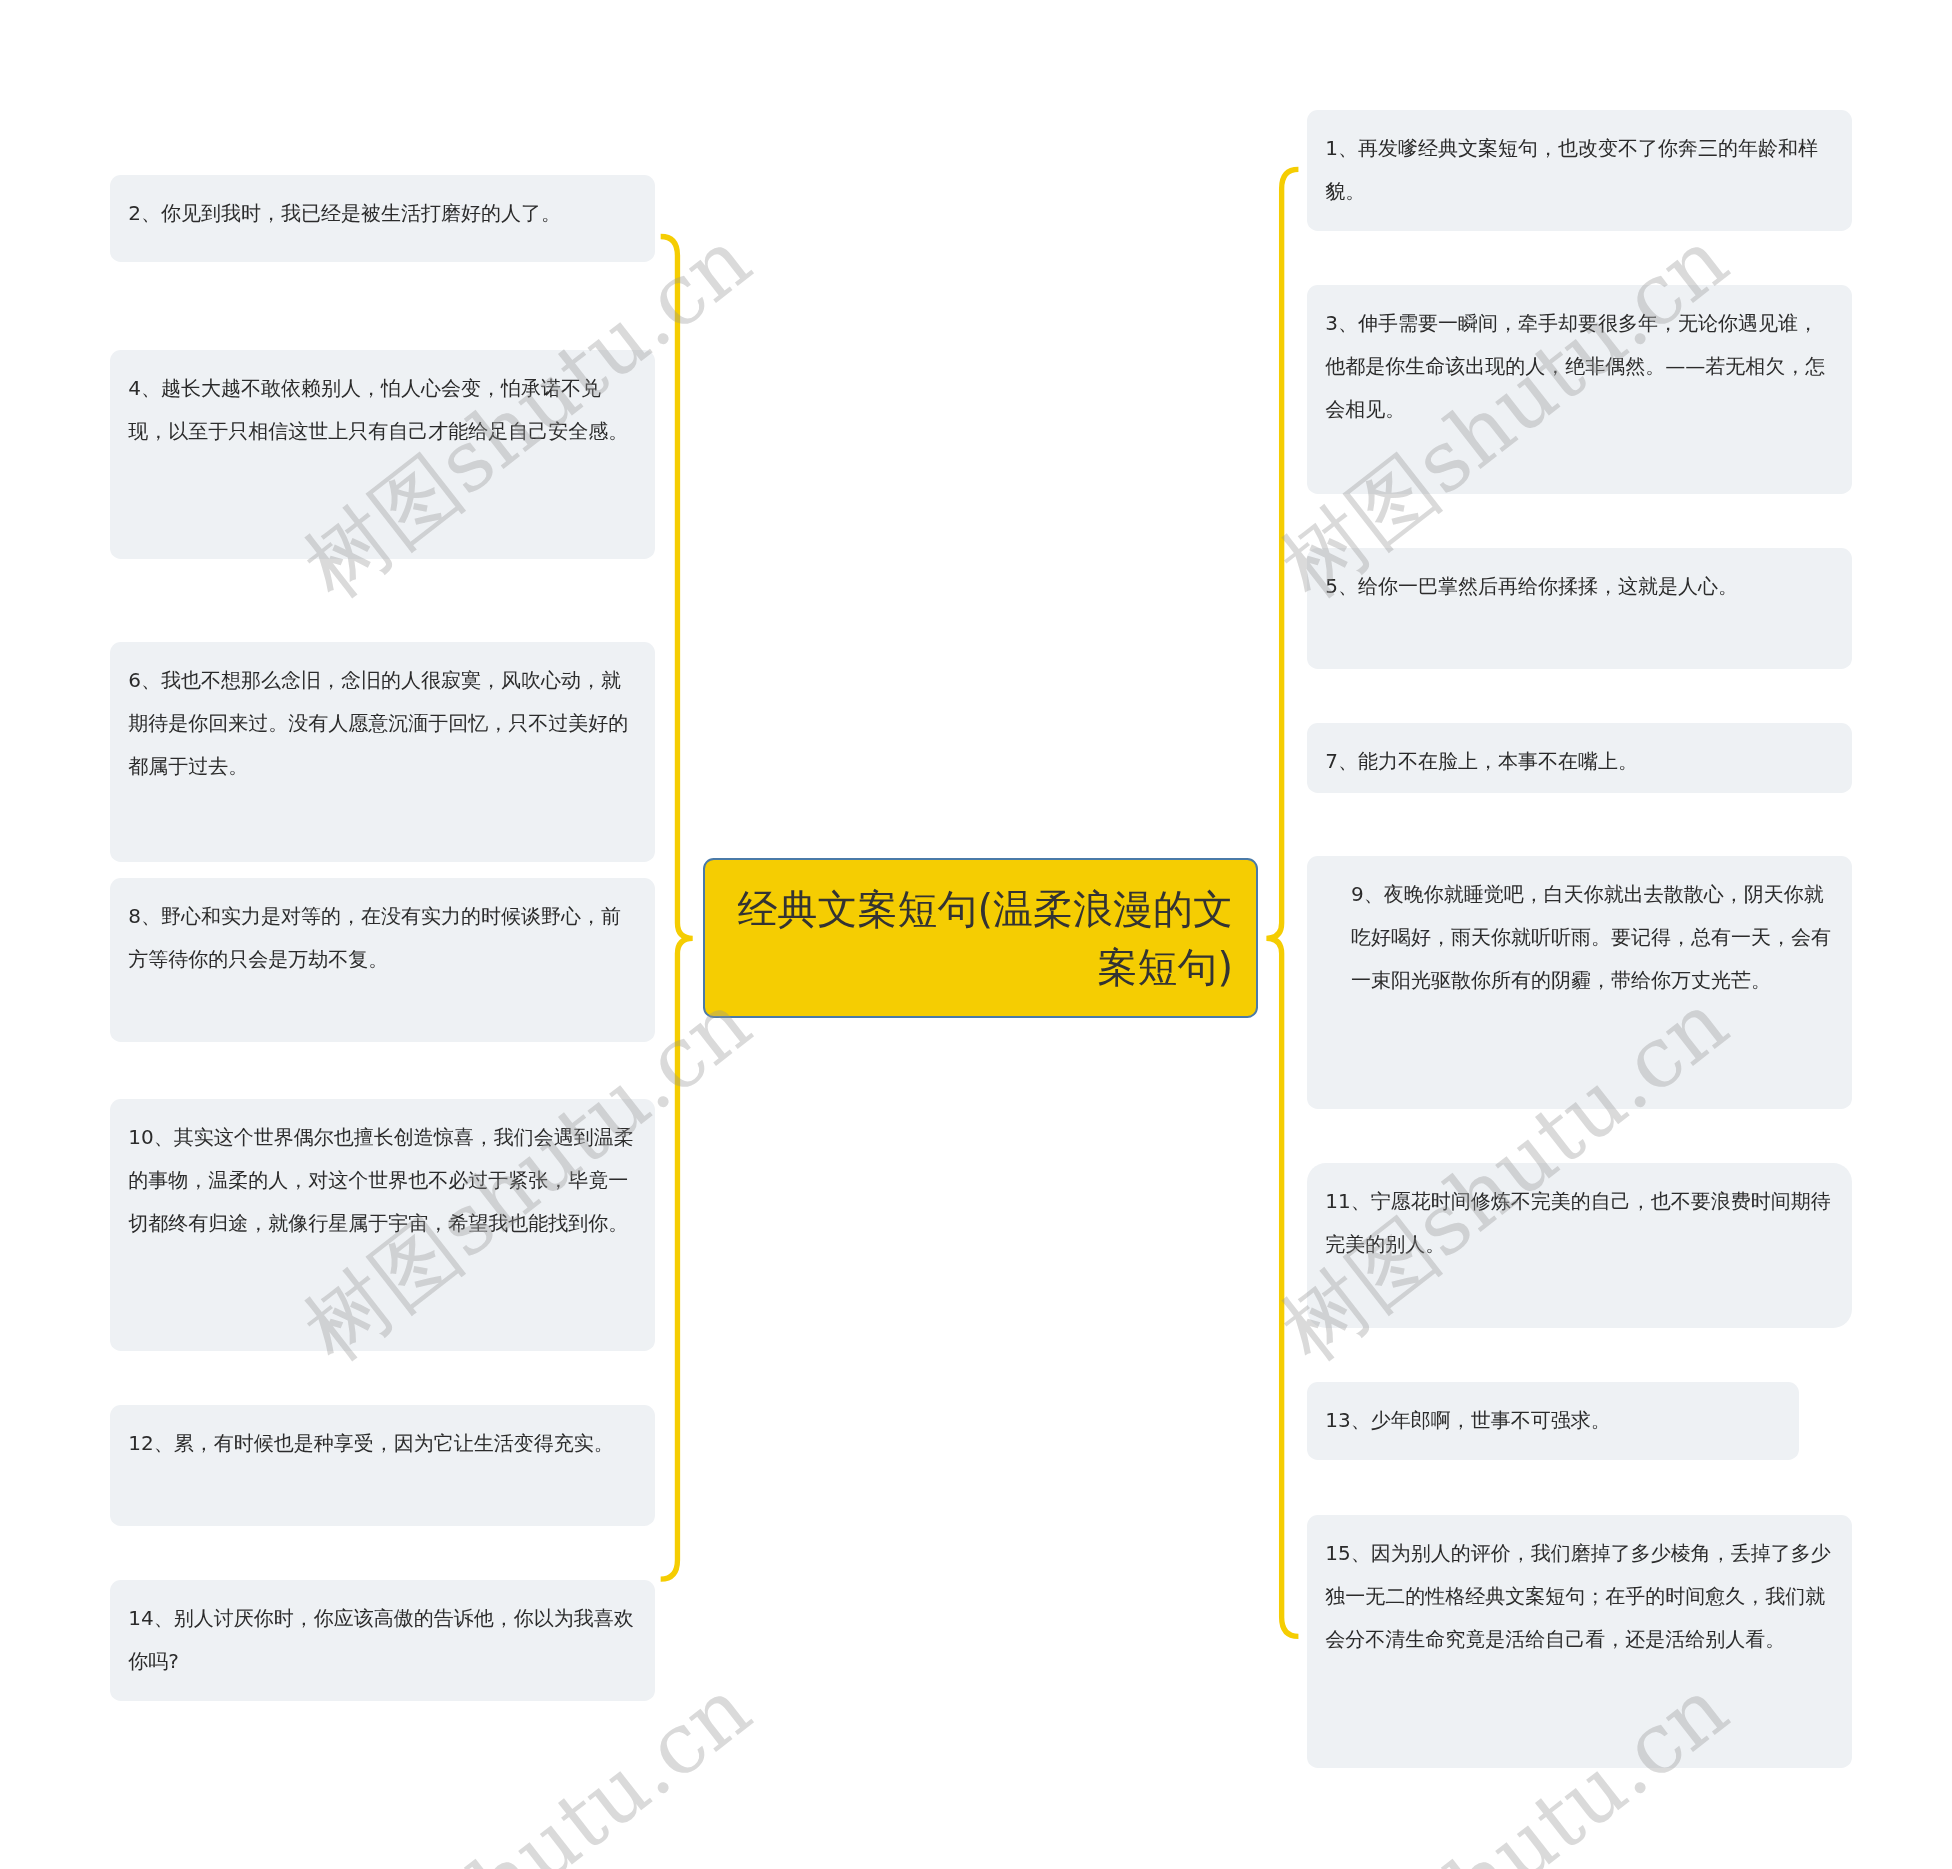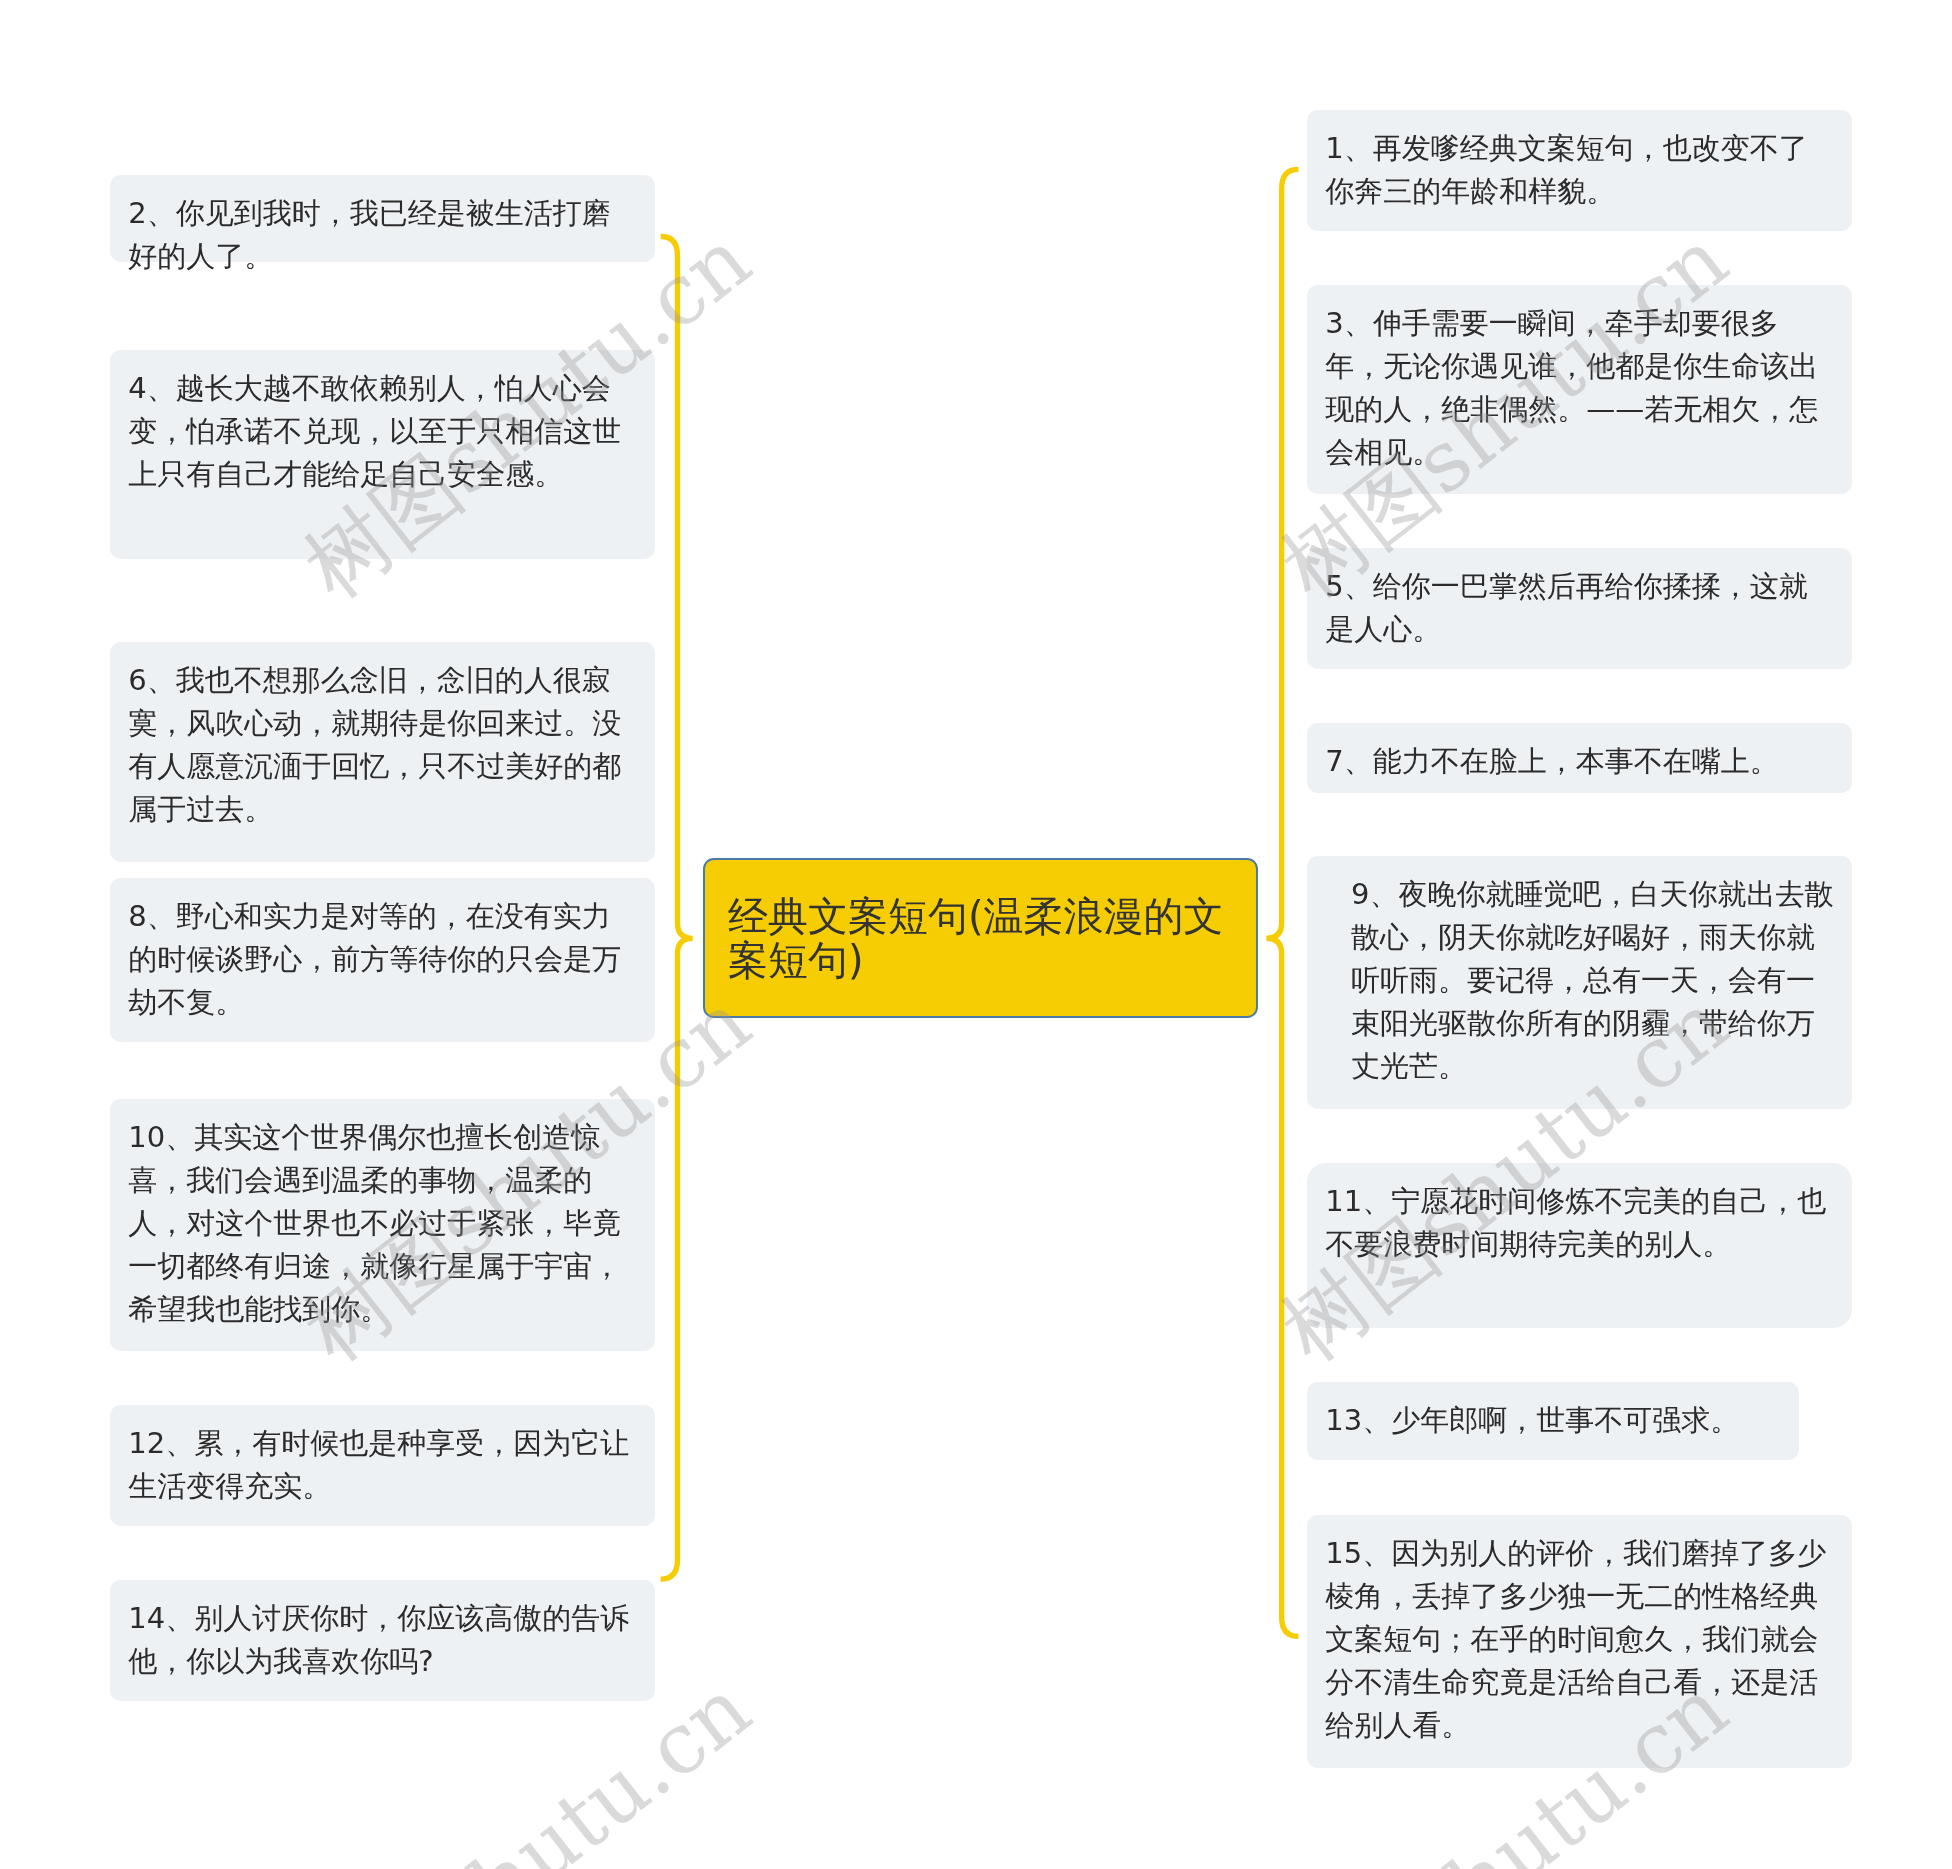--- a/index.html
+++ b/index.html
@@ -1,18 +1,18 @@
 <!DOCTYPE html>
 <html style="font-size:12.2px"><head>
 <meta charset="utf-8">
 <style>
   html,body{margin:0;padding:0;background:#fff;}
   body{width:1953px;height:1869px;position:relative;overflow:hidden;font-family:"DejaVu Sans","Liberation Sans",sans-serif;}
-  .node{position:absolute;background:#eef1f4;border-radius:10.7px;box-sizing:border-box;padding:17px 18.3px;color:#2b2b2b;font-size:29px;line-height:43px;}
-  .center{position:absolute;left:703px;top:858px;width:555px;height:160px;background:#f5cd02;border:2.3px solid #4a7aa8;border-radius:10.7px;box-sizing:border-box;display:flex;align-items:center;justify-content:center;text-align:left;color:#333;font-size:40px;line-height:44px;padding:12px 23px;}
+  .node{position:absolute;background:#eef1f4;border-radius:10.7px;box-sizing:border-box;padding:17px 18.3px;color:#2b2b2b;font-size:20px;line-height:43px;}
+  .center{position:absolute;left:703px;top:858px;width:555px;height:160px;background:#f5cd02;border:2.3px solid #4a7aa8;border-radius:10.7px;box-sizing:border-box;display:flex;align-items:center;justify-content:center;text-align:right;color:#333;font-size:40px;line-height:58px;padding:12px 23px;}
   .wm{position:absolute;color:rgba(150,150,150,0.35);font-family:"DejaVu Serif",serif;font-size:84px;transform:rotate(-38deg);transform-origin:left top;white-space:nowrap;pointer-events:none;}
   svg.links{position:absolute;left:0;top:0;}
 </style>
 </head>
 <body>
 
 <svg class="links" width="1953" height="1869" viewBox="0 0 2560 2450">
   <path d="M866 310 Q888 310 888 335 L888 1210 Q888 1230 908 1230 Q888 1230 888 1250 L888 2045 Q888 2070 866 2070" fill="none" stroke="#f5cd02" stroke-width="7"></path>
   <path d="M1702 222 Q1680 222 1680 247 L1680 1210 Q1680 1230 1660 1230 Q1680 1230 1680 1250 L1680 2120 Q1680 2145 1702 2145" fill="none" stroke="#f5cd02" stroke-width="7"></path>
 </svg>

